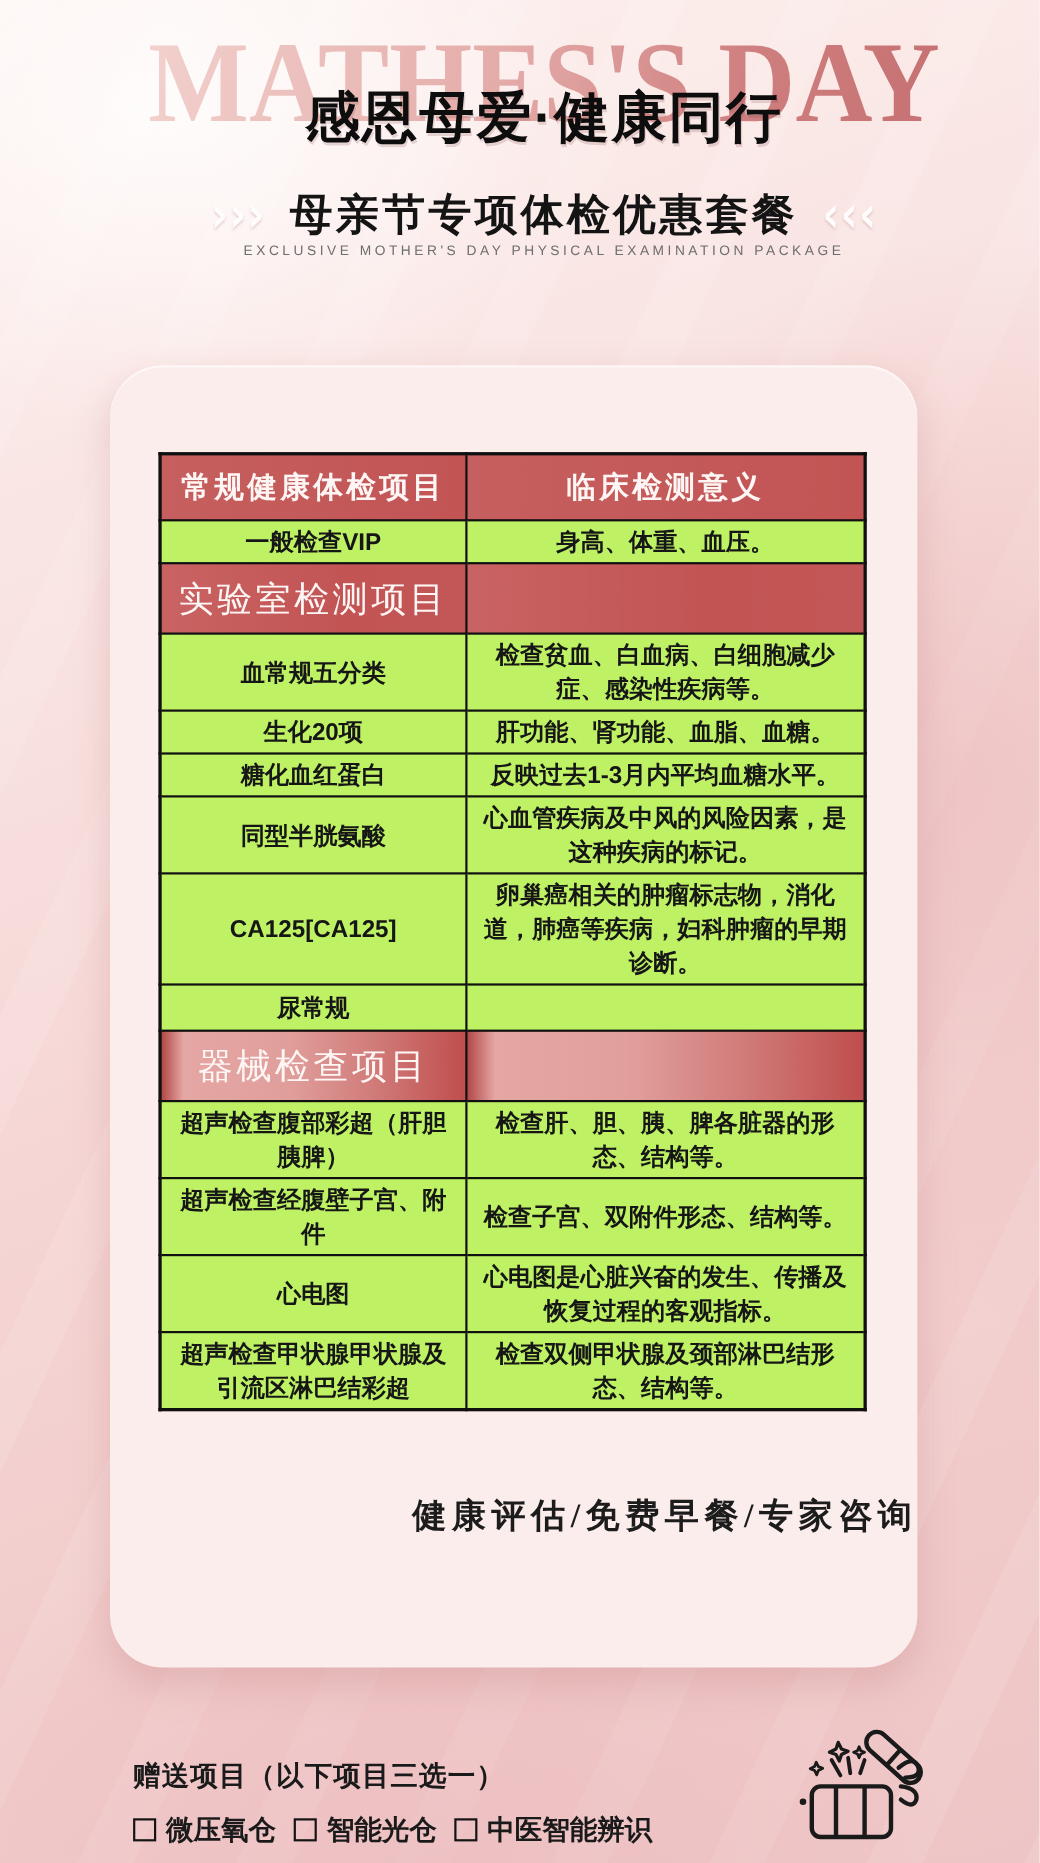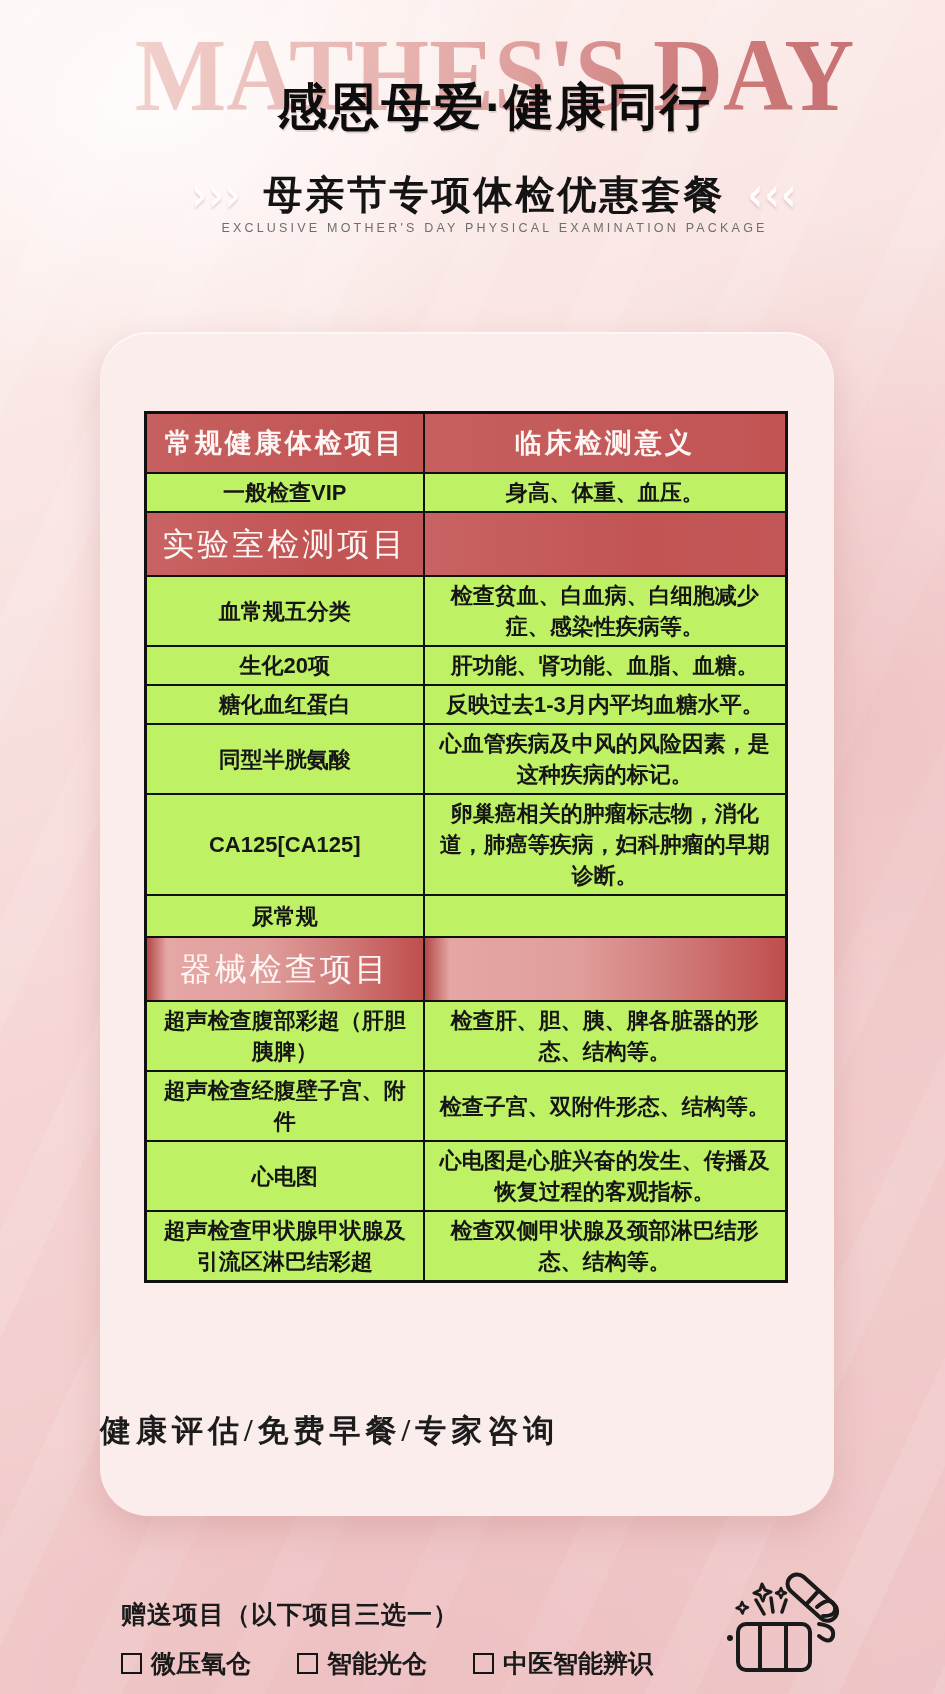--- a/index.html
+++ b/index.html
@@ -73,28 +73,28 @@
   tr.r-section td{
     height:56px;color:#fdf6f4;font-family:"Liberation Serif","DejaVu Serif",serif;
     font-size:32px;font-weight:400;letter-spacing:3px;
   }
   tr.section-0 td{background:linear-gradient(90deg,#c96363 0%,#c25454 60%,#c35656 100%);}
   tr.section-1 td{background:linear-gradient(90deg,#b24a49 0%,#e5a7a4 7%,#e09e9b 42%,#d07b79 70%,#bf4e4d 100%);}
   tr.r-item td{background:#bef264;}
   tr.r-empty td{height:34px;}
   
   .card-footer{
-    position:absolute;left:0;top:1078px;width:100%;text-align:left;
+    position:absolute;left:0;top:1025px;width:100%;text-align:right;
     font-family:"Liberation Serif","DejaVu Serif",serif;font-weight:700;
     font-size:31px;letter-spacing:5px;color:#1c1c1c;
   }
   
   .gifts{position:absolute;left:121px;top:1598px;}
   .gifts-title{font-size:25px;font-weight:700;color:#1a1a1a;letter-spacing:1px;}
-  .gift-options{display:flex;gap:46px;margin-top:16px;align-items:center;}
+  .gift-options{display:flex;gap:16px;margin-top:16px;align-items:center;}
   .gift-option{display:flex;align-items:center;gap:9px;font-size:25px;font-weight:700;color:#1a1a1a;}
   .checkbox{width:21px;height:21px;border:2.5px solid #141414;background:transparent;display:inline-block;box-sizing:border-box;}
   .gift-icon{position:absolute;left:720px;top:1562px;width:125px;height:125px;}
 </style>
 </head>
 <body>
 
 <div class="page">
 
   <div class="watermark">MATHES'S DAY</div>

